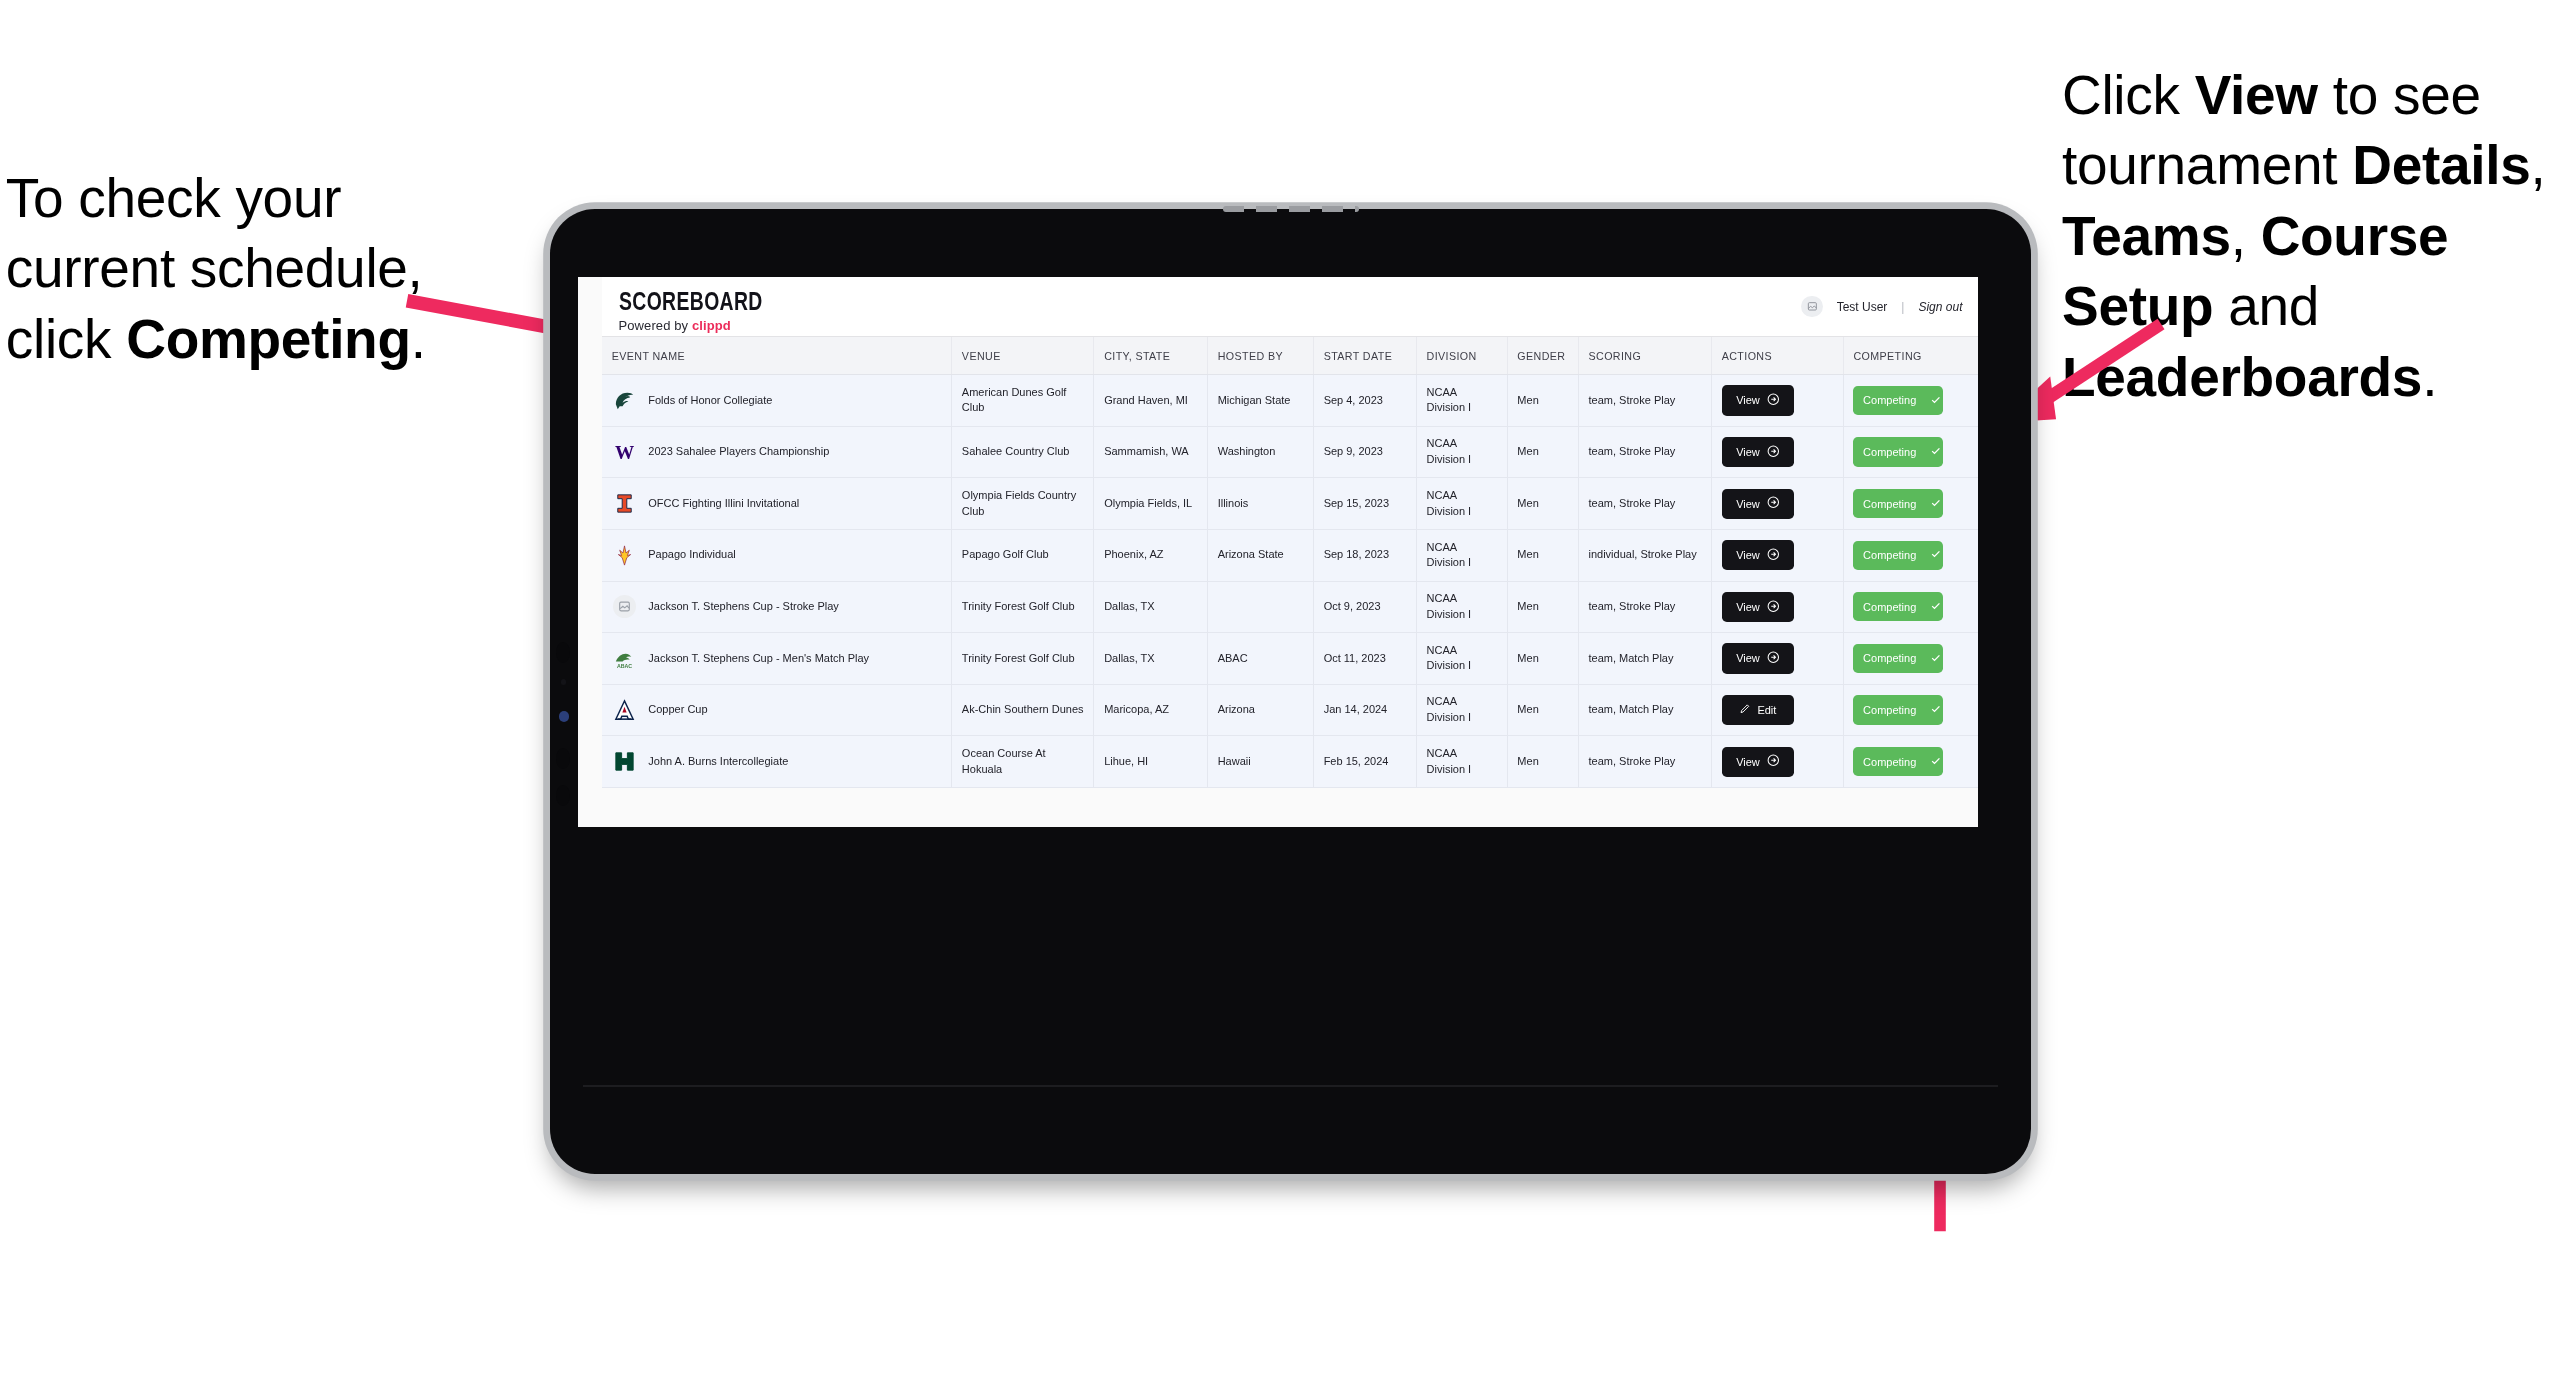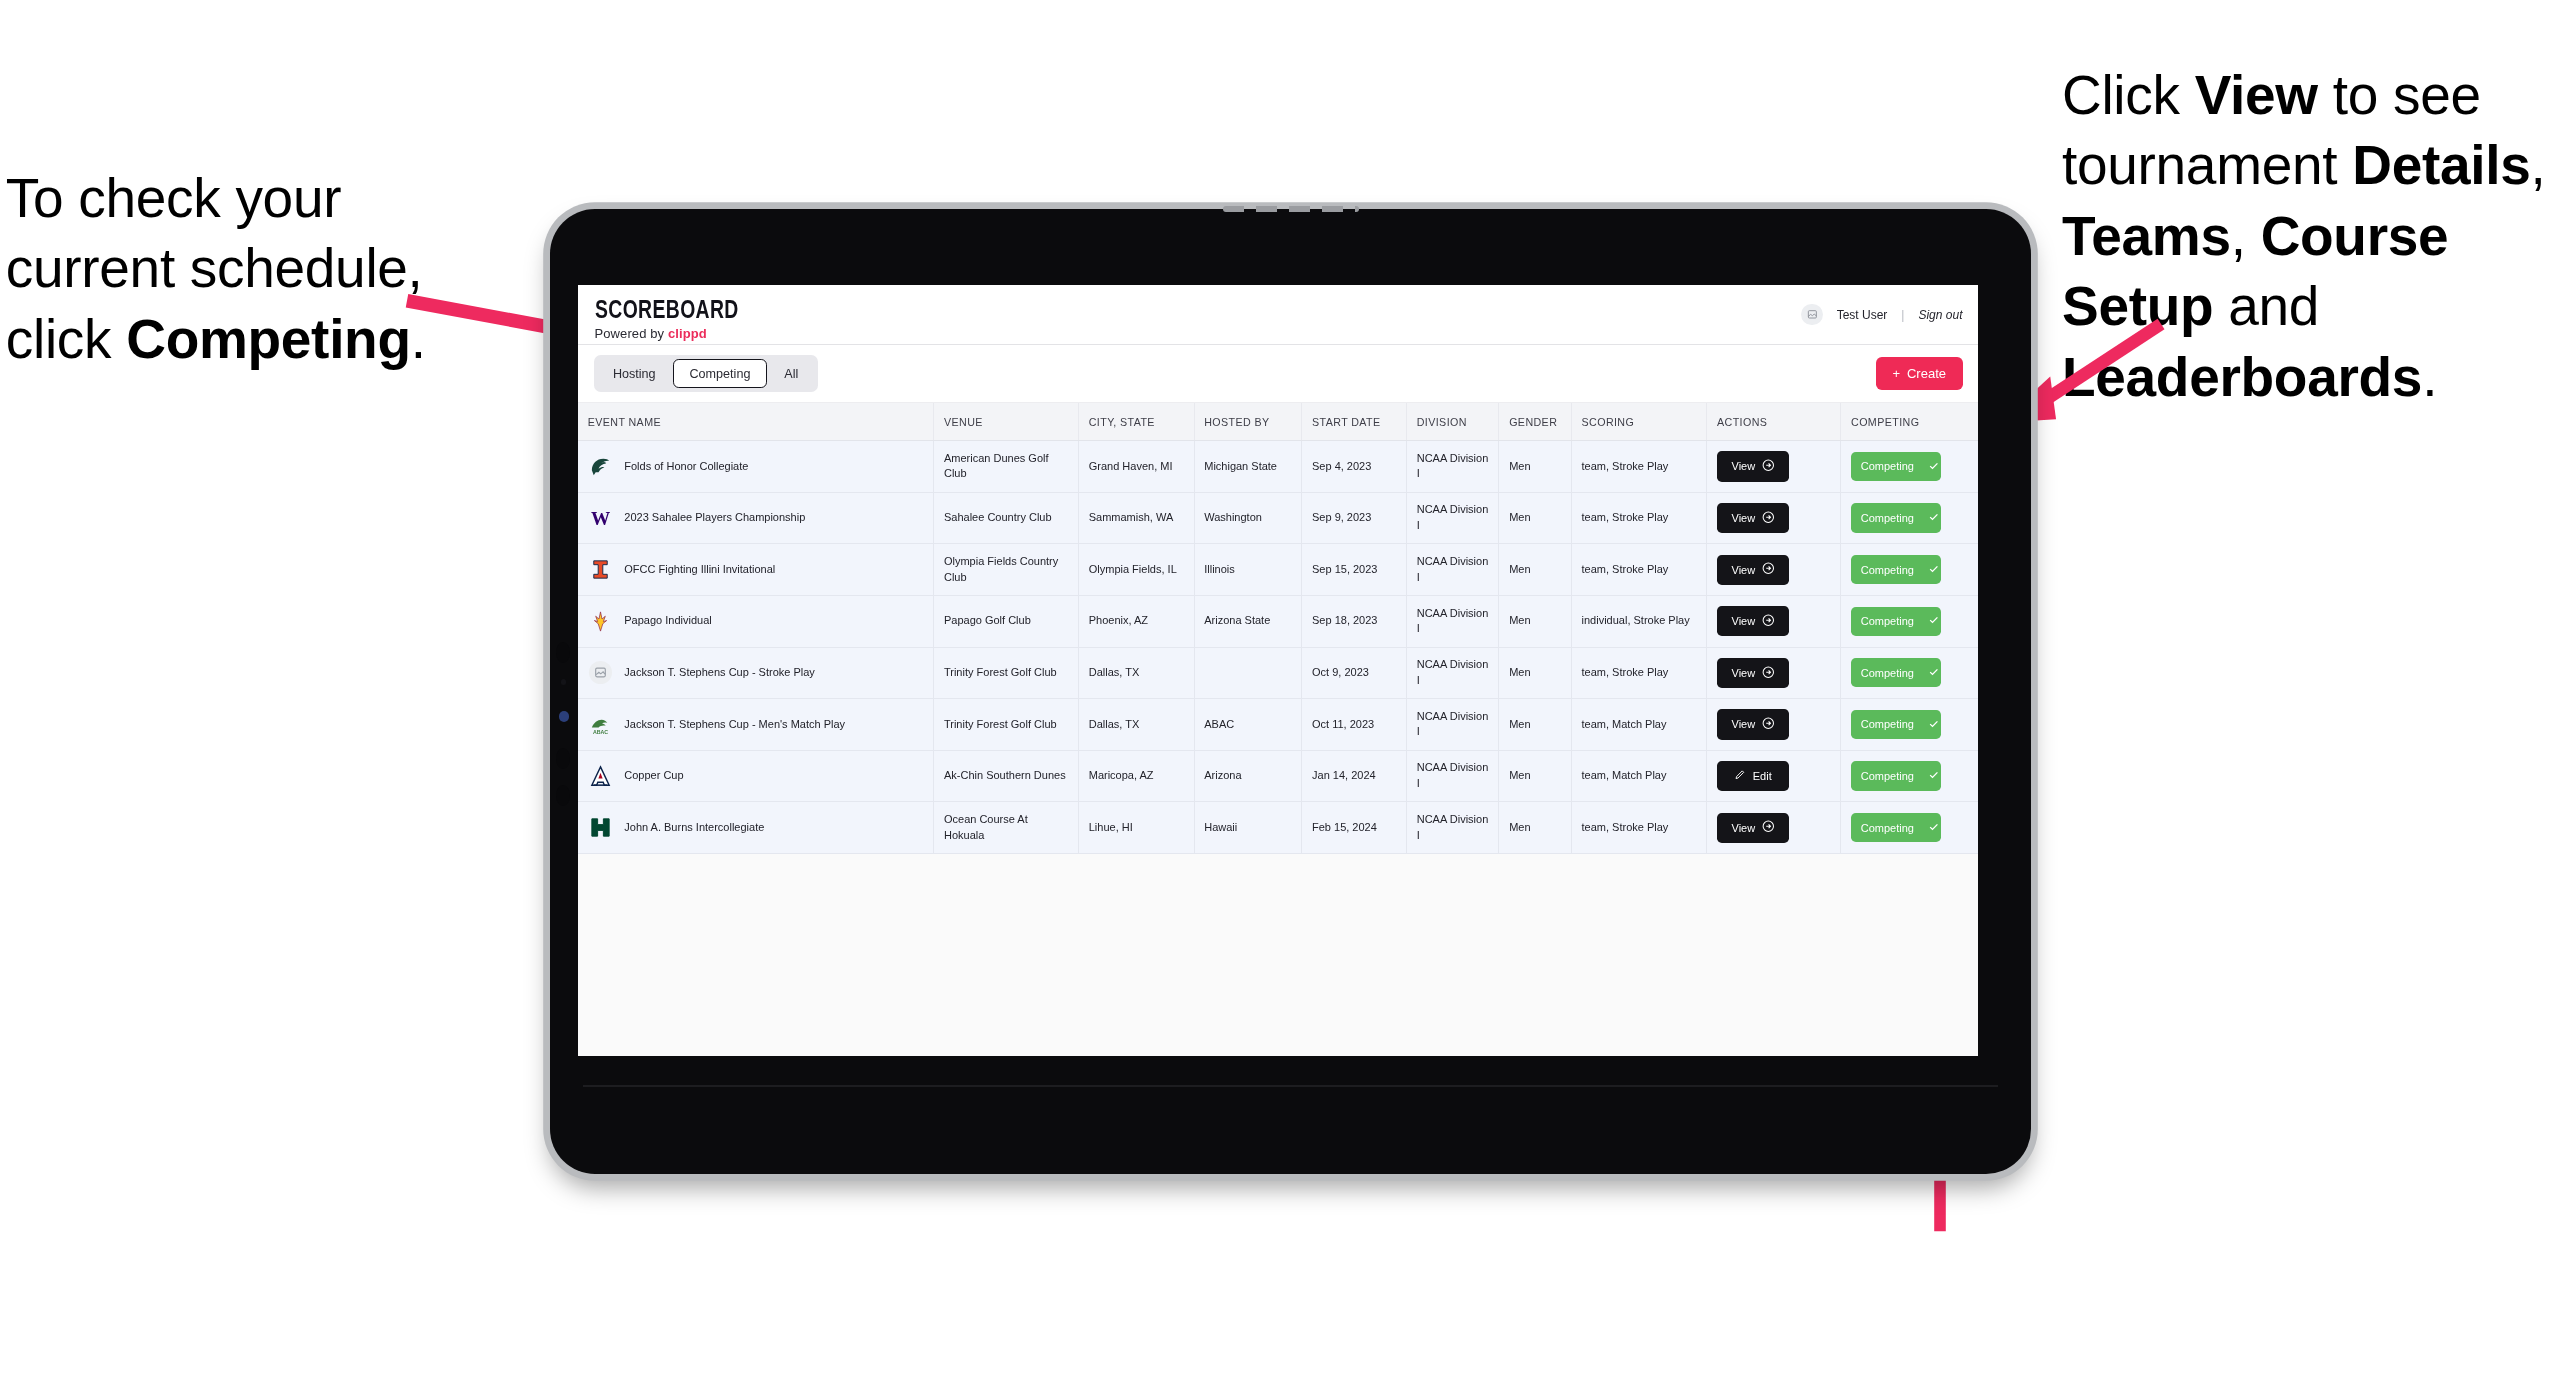--- a/index.html
+++ b/index.html
@@ -51,24 +51,25 @@
   .bezel-dot.lens2 { left: 5.8px;  top: 539px; width: 14.5px; height: 21.3px; background:#09090b; }
   .bezel-dot.lens3 { left: 5.8px;  top: 576px; width: 14.5px; height: 21.3px; background:#09090b; }
   #device .home-line {
     position: absolute; left: 33px; right: 33px; bottom: 87px;
     height: 1.9px; background: #1d1d20;
   }
 
   
   #screen {
     position: absolute;
-    left: 28px; top: 76px;
-    width: 1400px; height: 771px;
+    left: 28px; top: 68px;
+    width: 1400px; height: 550px;
     background: #fafafa;
     overflow: hidden;
+    padding-left: 24px;
   }
 
   
   .topnav {
     display: flex; align-items: stretch;
     height: 60px; background: #fff;
     border-bottom: 1px solid #e3e3e6;
     position: relative;
   }
   .brand { padding: 8.7px 15.5px 0 16.5px; display: flex; flex-direction: column; justify-content: center; }
@@ -215,31 +216,20 @@
               <rect x="2" y="2.5" width="12" height="11" rx="1.5"></rect>
               <path d="M2 11l3.5-3 2.5 2 3-2.5 3 3"></path>
             </svg>
           </span>
           <span>Test User</span>
           <span class="sep">|</span>
           <span class="nav-link">Sign out</span>
         </div>
       </div>
 
-      <div class="filterbar">
-        <div class="segmented">
-          <div class="seg">Hosting</div>
-          <div class="seg active">Competing</div>
-          <div class="seg">All</div>
-        </div>
-        <button class="btn-create">
-          <span>+</span>
-          <span>Create</span>
-        </button>
-      </div>
 
       <div class="tablewrap">
         <table class="tour">
           <colgroup>
             <col style="width:231px">
               <col style="width:94px">
               <col style="width:75px">
             <col style="width:70px">
               <col style="width:68px">
               <col style="width:60px">

